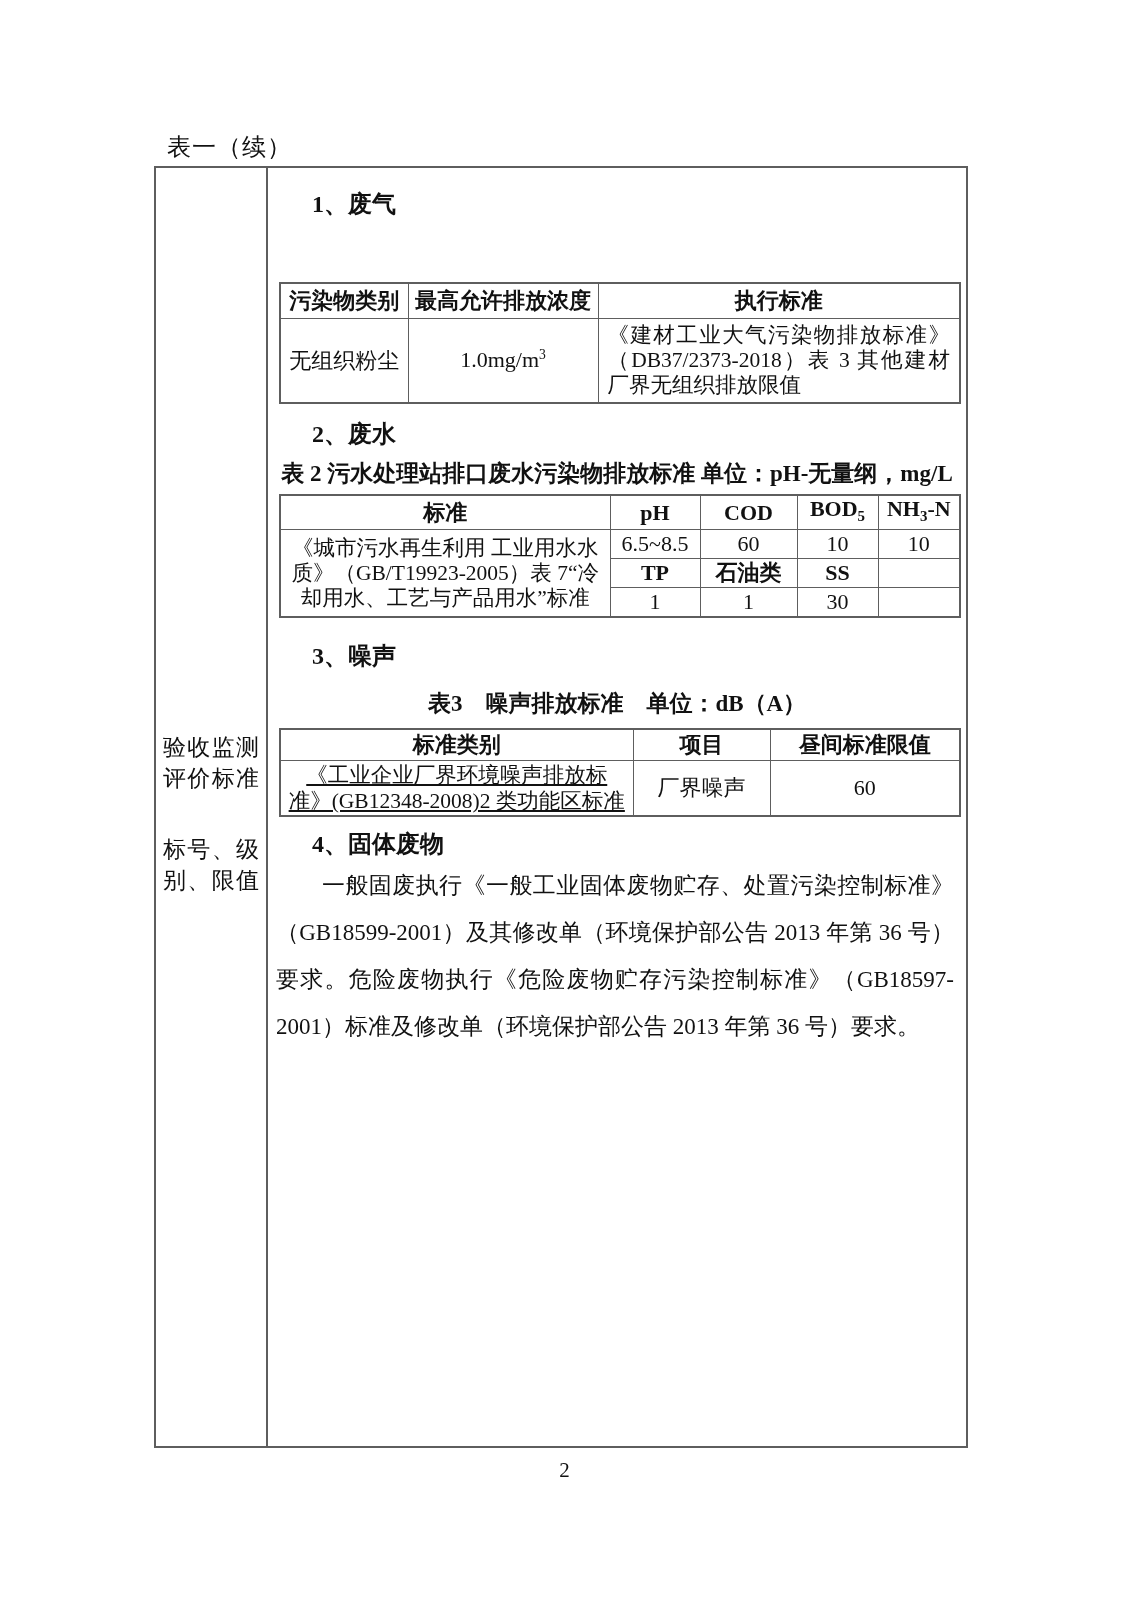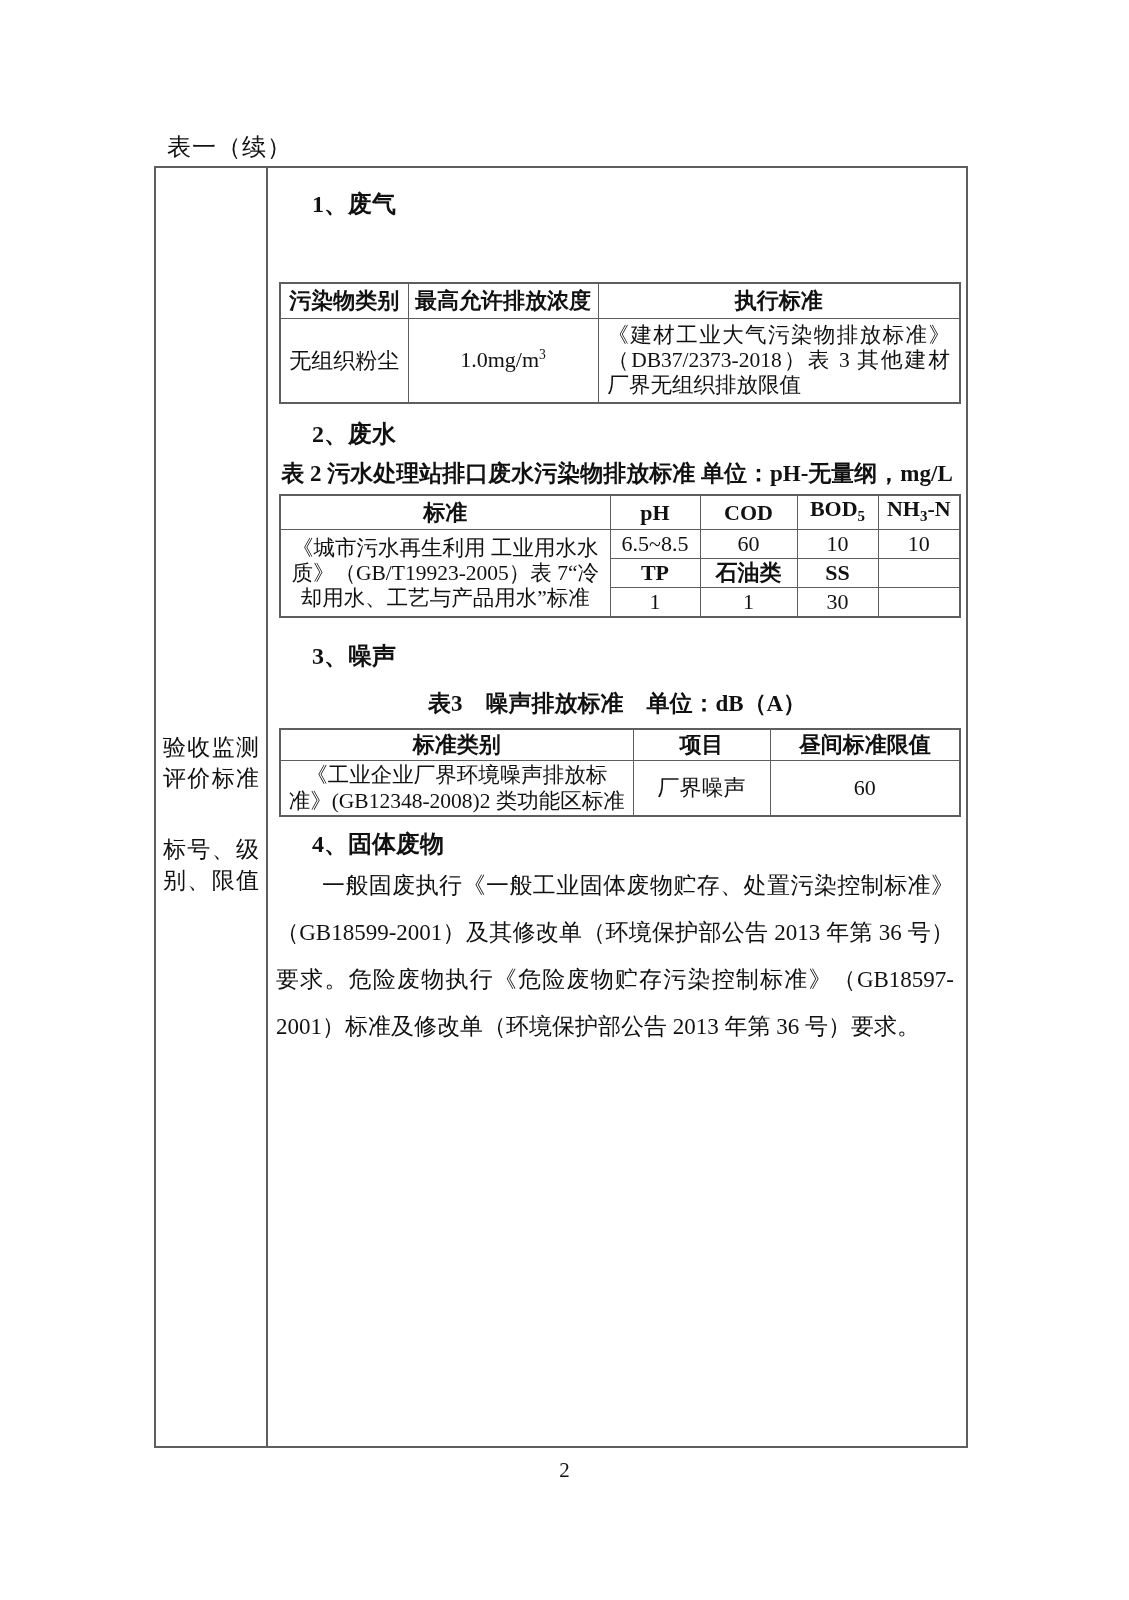--- a/index.html
+++ b/index.html
@@ -46,21 +46,21 @@
   sup{font-size:0.62em;}
   #table1 .std-cell{
     text-align:justify;line-height:25px;padding:4px 9px;font-size:21.5px;
   }
   #table1 th{height:34px;}
   #table1 .data-row td{height:74px;}
   #table2 td,#table2 th{height:28px;line-height:26px;margin-top:28px;}
   #table2 .std-cell{line-height:25px;font-size:21.5px;padding:2px 8px;}
   #table3 th{height:30px;}
   #table3 .data-row td{height:54px;line-height:26px;}
-  #table3 .std-cell{font-size:21.5px;}
+  #table3 .std-cell{font-size:21.5px;text-decoration:underline;}
   .body-par{
     position:absolute;left:8px;width:678px;font-size:23px;line-height:47px;
     text-align:justify;text-indent:2em;
   }
   .page-number{
     position:absolute;left:0;top:1458px;width:100%;text-align:center;font-size:21px;
   }
 </style>
 </head>
 <body>

